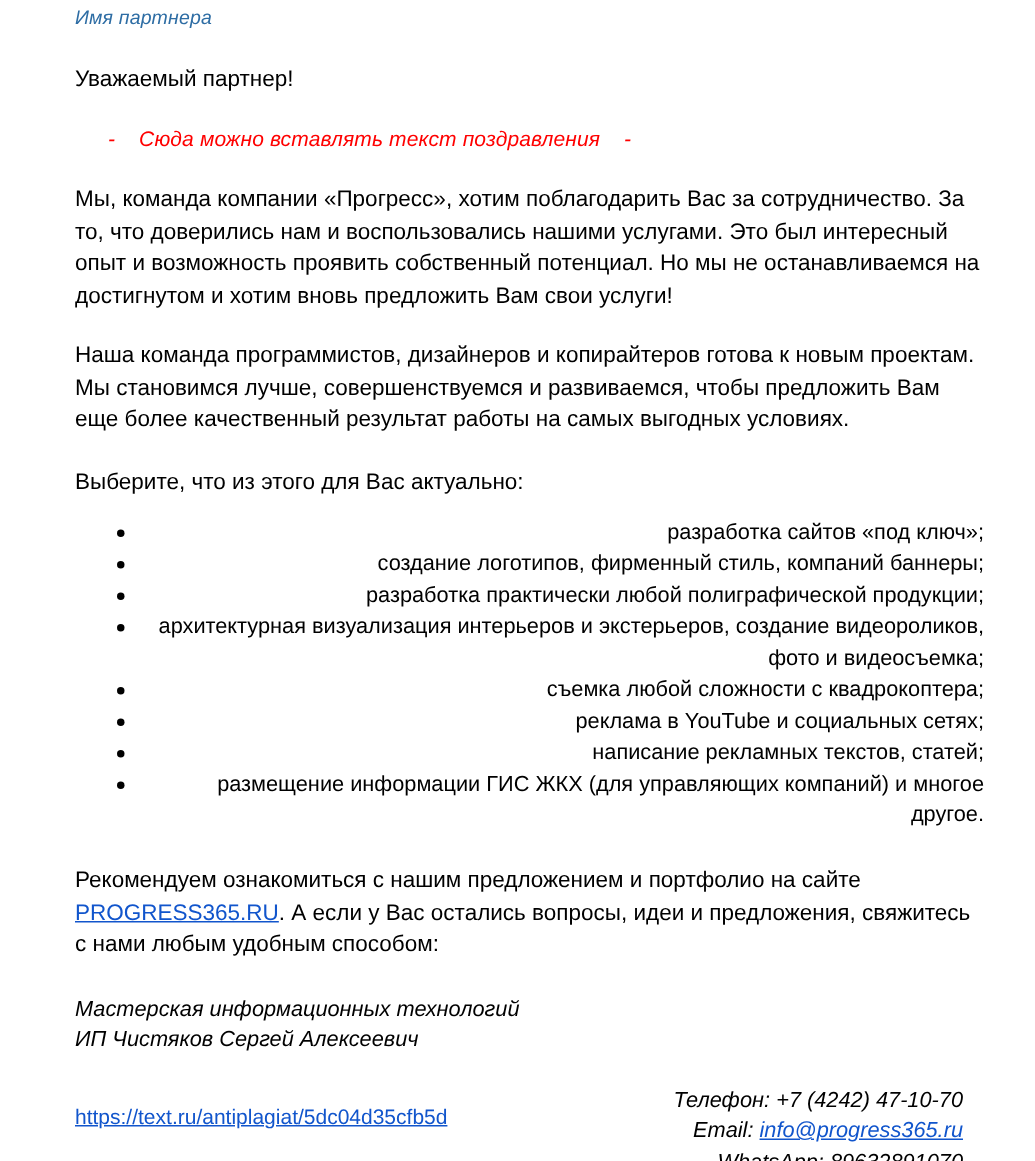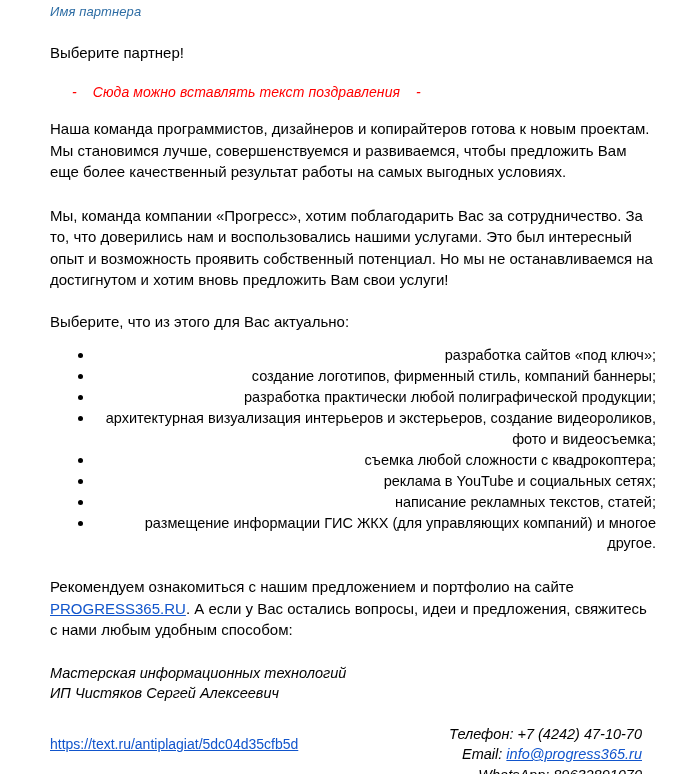--- a/index.html
+++ b/index.html
@@ -120,27 +120,27 @@
     text-decoration: underline;
   }
 </style>
 </head>
 <body>
 
 <div class="page">
 
   <p class="doc-heading">Имя партнера</p>
 
-  <p class="salutation">Выберите партнер!</p>
+  <p class="salutation">Уважаемый партнер!</p>
 
   <p class="insert-note">-    Сюда можно вставлять текст поздравления    -</p>
 
+  <p class="body-par par-1">Мы, команда компании «Прогресс», хотим поблагодарить Вас за сотрудничество. За то, что доверились нам и воспользовались нашими услугами. Это был интересный опыт и возможность проявить собственный потенциал. Но мы не останавливаемся на достигнутом и хотим вновь предложить Вам свои услуги!</p>
+
   <p class="body-par par-2">Наша команда программистов, дизайнеров и копирайтеров готова к новым проектам. Мы становимся лучше, совершенствуемся и развиваемся, чтобы предложить Вам еще более качественный результат работы на самых выгодных условиях.</p>
-
-  <p class="body-par par-1">Мы, команда компании «Прогресс», хотим поблагодарить Вас за сотрудничество. За то, что доверились нам и воспользовались нашими услугами. Это был интересный опыт и возможность проявить собственный потенциал. Но мы не останавливаемся на достигнутом и хотим вновь предложить Вам свои услуги!</p>
 
   <p class="body-par par-3">Выберите, что из этого для Вас актуально:</p>
 
   <ul class="bullet-list">
     <li>разработка сайтов «под ключ»;</li>
     <li>создание логотипов, фирменный стиль, компаний баннеры;</li>
     <li>разработка практически любой полиграфической продукции;</li>
     <li>архитектурная визуализация интерьеров и экстерьеров, создание видеороликов, фото и видеосъемка;</li>
     <li>съемка любой сложности с квадрокоптера;</li>
     <li>реклама в YouTube и социальных сетях;</li>

